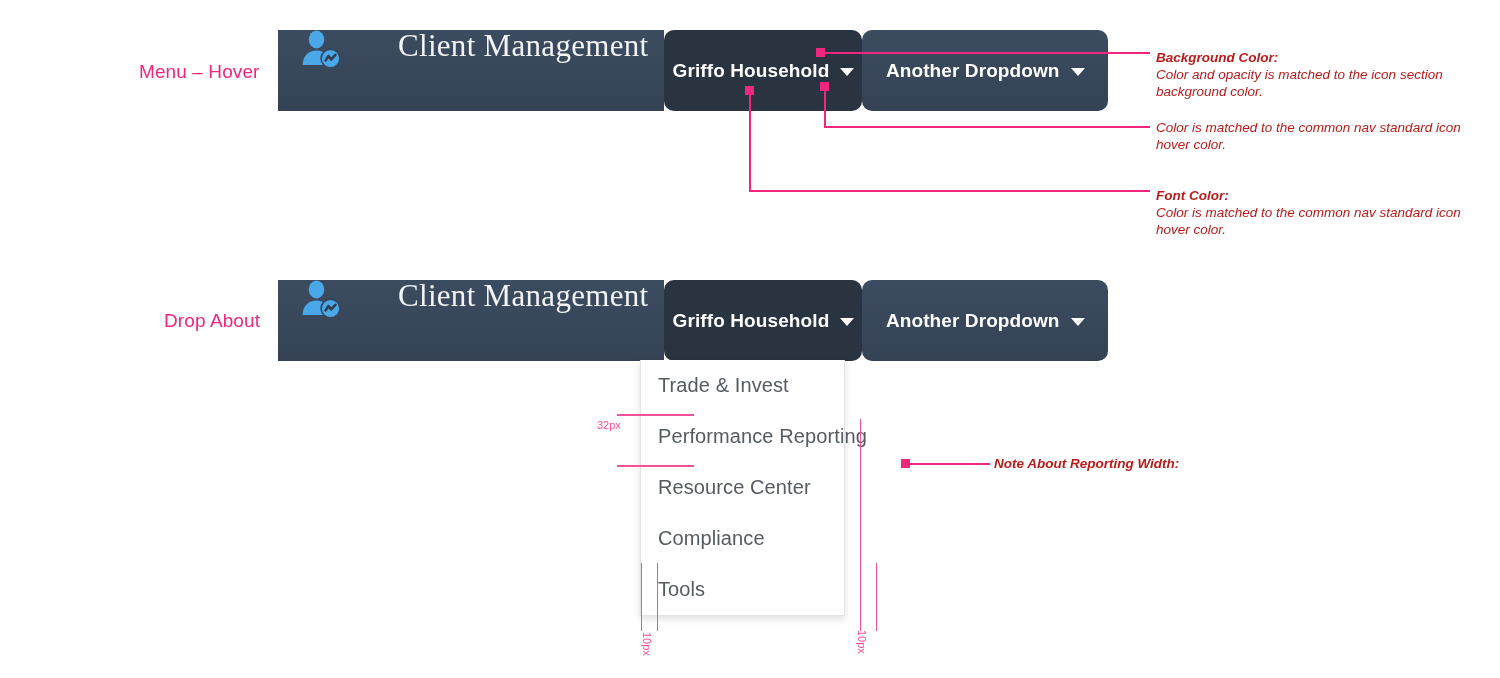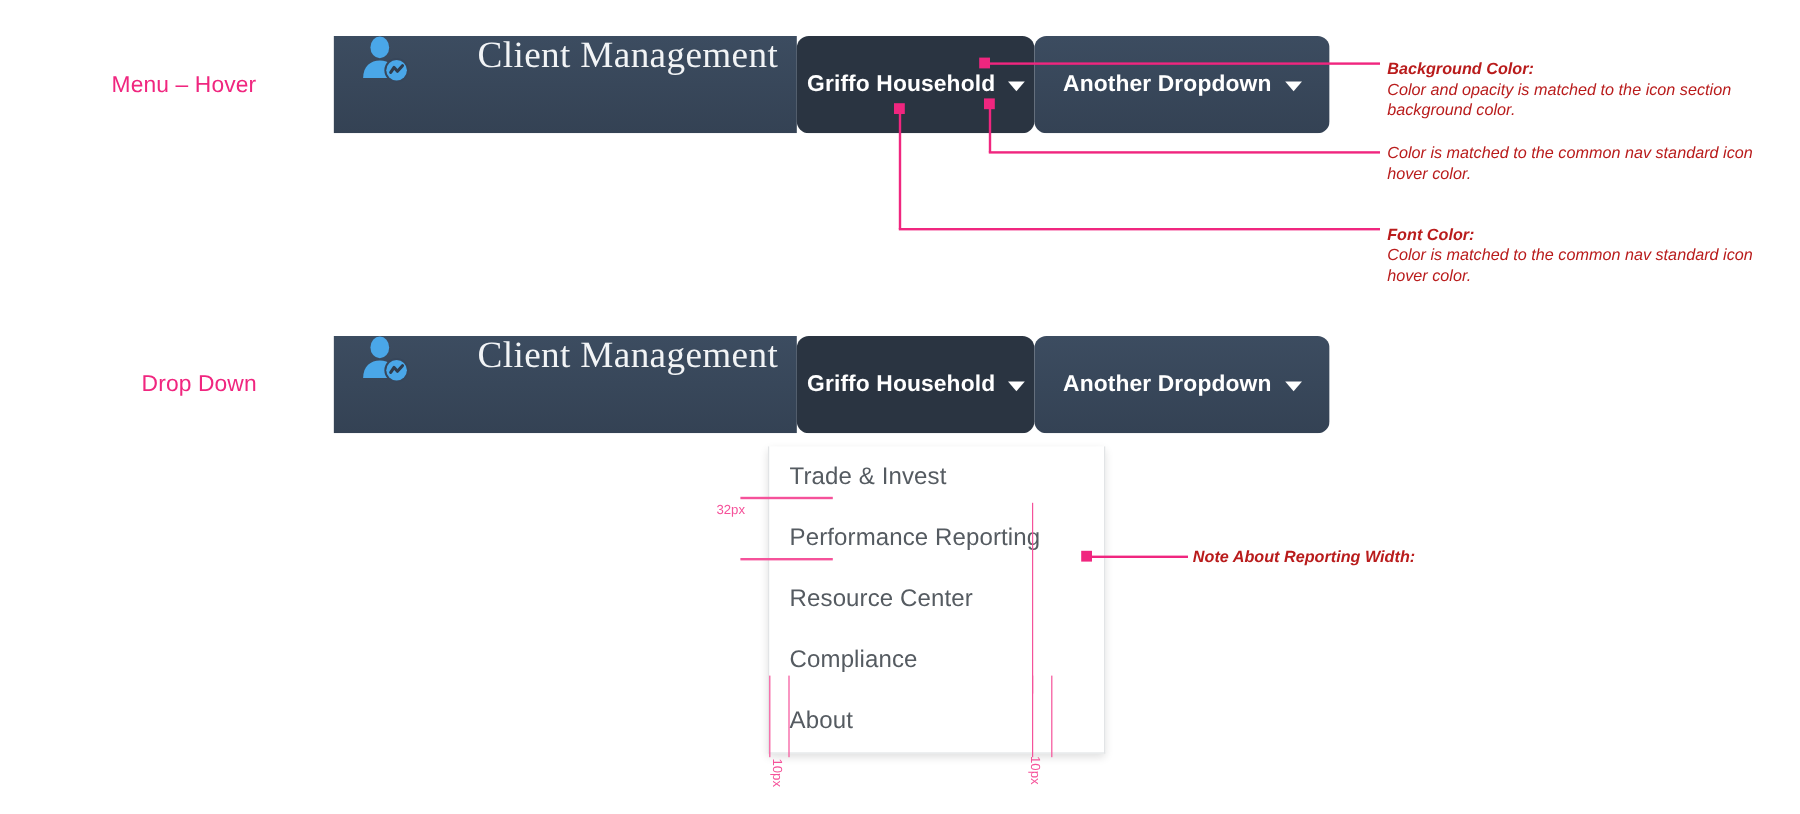--- a/index.html
+++ b/index.html
@@ -19,20 +19,21 @@
 
   
   .section-label {
     position: absolute;
     color: #f0267f;
     font-family: "Liberation Sans", sans-serif;
     font-size: 19px;
     font-weight: 400;
     white-space: nowrap;
     letter-spacing: .1px;
+    margin-left: 46px;
   }
 
   
   .navbar {
     position: absolute;
     display: flex;
     align-items: stretch;
     height: 81px;
     overflow: hidden;
   }
@@ -222,21 +223,21 @@
 
   <div class="callout" style="left:1156px; top:119px;">
     <span class="callout-body">Color is matched to the common nav standard icon hover color.</span>
   </div>
 
   <div class="callout" style="left:1156px; top:187px;">
     <span class="callout-title">Font Color:</span>
     <span class="callout-body">Color is matched to the common nav standard icon hover color.</span>
   </div>
 
-  <div class="section-label" style="left:118px; top:310px;">Drop Down</div>
+  <div class="section-label" style="left:118px; top:310px;">Drop About</div>
 
   <div class="navbar" style="left:278px; top:280px; width:830px;">
 
     <div class="nav-brand">
       <svg class="brand-icon" viewBox="0 0 42 40">
         <ellipse cx="16.5" cy="9.5" rx="7.8" ry="9" fill="#4aa7e8"></ellipse>
         <path d="M2.6 35 C2.6 25.2 9.0 20.4 16.5 20.4 C24.0 20.4 30.4 25.2 30.4 35 Z" fill="#4aa7e8"></path>
         <circle cx="30.5" cy="28.5" r="10.2" fill="#37465a"></circle>
         <circle cx="30.5" cy="28.5" r="8.6" fill="#4aa7e8"></circle>
         <path d="M25.6 30.4 L28.4 26.2 L31.2 29.4 L35.4 24.8" stroke="#2f3d4e" stroke-width="2.6" fill="none" stroke-linecap="round" stroke-linejoin="round"></path>
@@ -248,35 +249,35 @@
       <span>Griffo Household</span>
       <span class="caret"></span>
     </div>
 
     <div class="nav-item is-plain" style="flex:1 1 auto;">
       <span>Another Dropdown</span>
       <span class="caret"></span>
     </div>
   </div>
 
-  <div class="dropdown" style="left:640px; top:360px; width:281px;margin-top:12px;">
+  <div class="dropdown" style="left:640px; top:360px; width:205px;">
     <div class="dropdown-item">
       <span>Trade &amp; Invest</span>
     </div>
     <div class="dropdown-item">
       <span>Performance Reporting</span>
     </div>
     <div class="dropdown-item">
       <span>Resource Center</span>
     </div>
     <div class="dropdown-item">
       <span>Compliance</span>
     </div>
     <div class="dropdown-item">
-      <span>About</span>
+      <span>Tools</span>
     </div>
   </div>
 
   <div class="guide-h" style="left:617px; top:414px; width:77px;"></div>
   <div class="guide-h" style="left:617px; top:465px; width:77px;"></div>
   <div class="measure-label" style="left:597px; top:419px;">32px</div>
 
   <div class="guide-v" style="left:860px; top:419px; height:159px;"></div>
 
   <div class="guide-v" style="left:641px; top:563px; height:68px;"></div>

